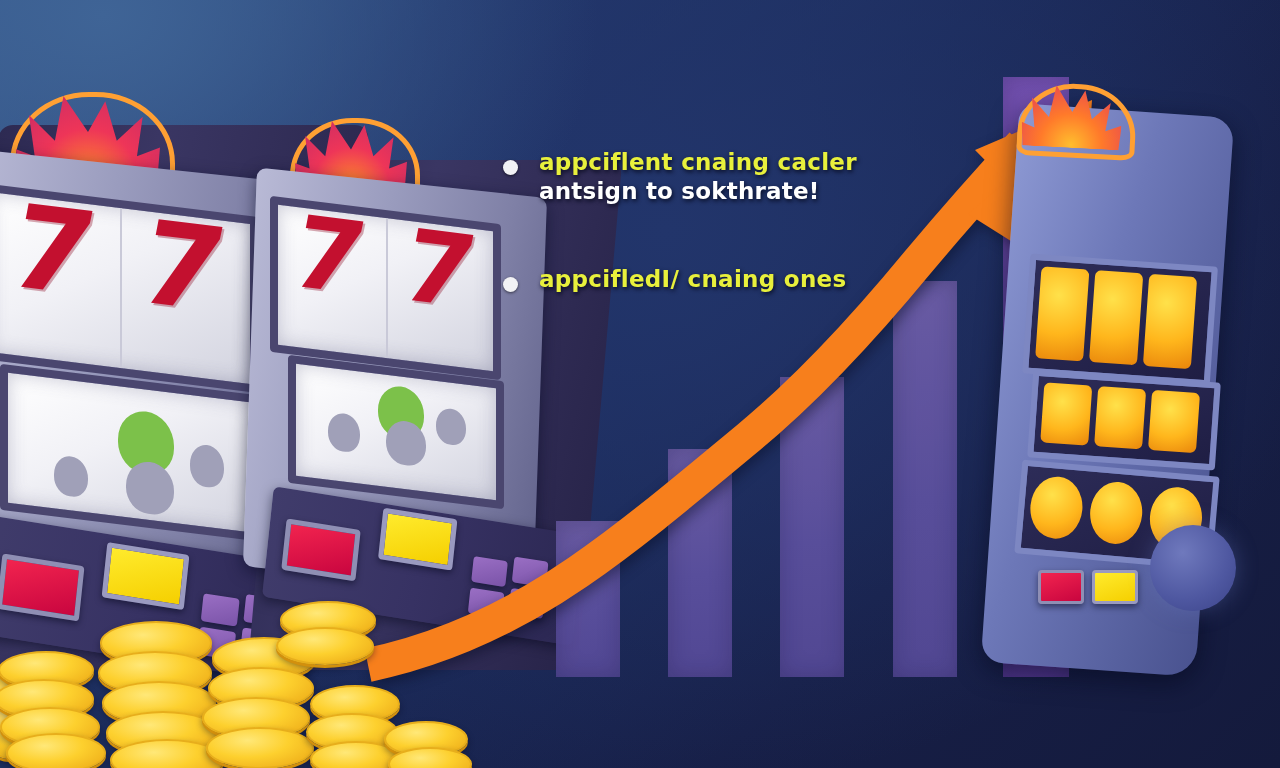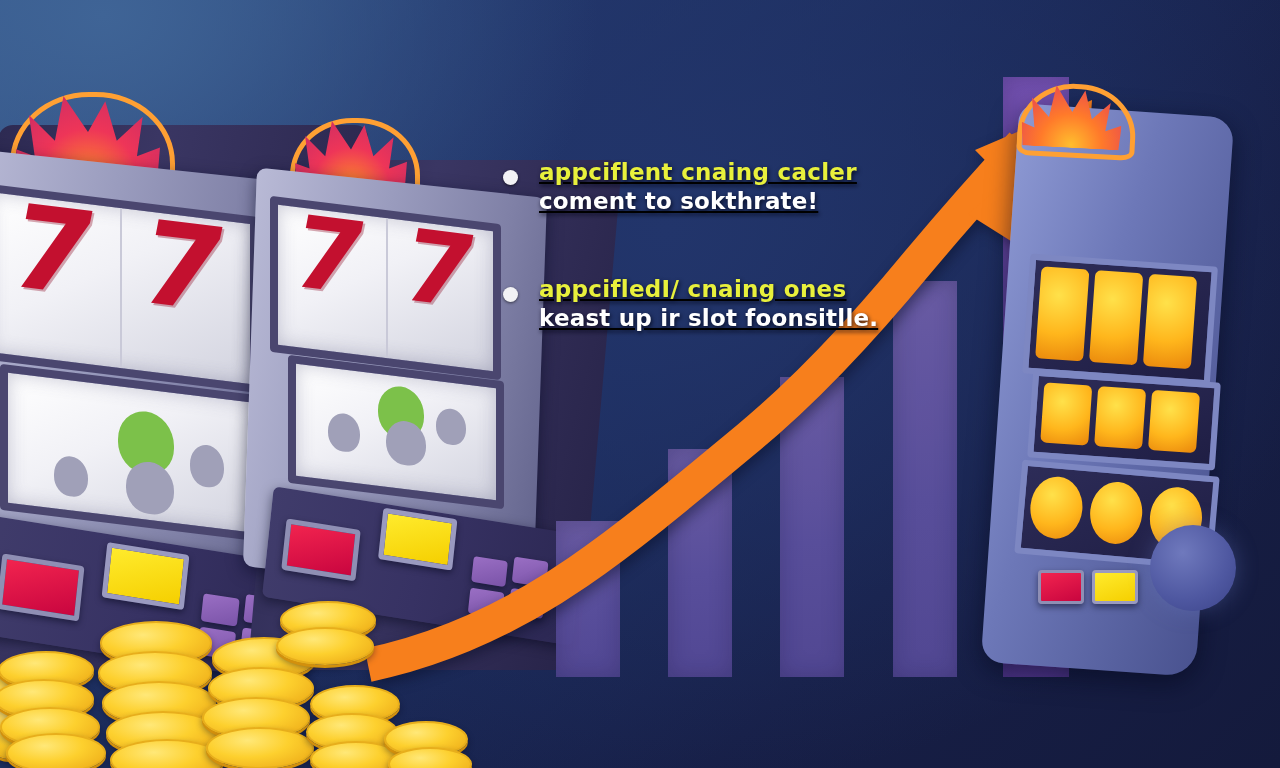--- a/index.html
+++ b/index.html
@@ -34,21 +34,21 @@
     text-shadow:
       2px 3px 0 rgba(10,12,35,.85),
       4px 5px 7px rgba(5,7,25,.75),
       0 0 2px rgba(255,232,0,.6);
     white-space:nowrap;
     transform:scaleY(1.06);
   }
 
   
   #bullets{
-    position:absolute;left:495px;top:158px;width:400px;z-index:55;text-decoration:underline;
+    position:absolute;left:495px;top:148px;width:400px;z-index:55;
   }
   .bullet{margin-bottom:58px;position:relative;}
   .bullet .dot{
     position:absolute;left:8px;top:12px;
     width:15px;height:15px;border-radius:50%;
     background:#f2f2f5;
     box-shadow:0 1px 3px rgba(0,0,0,.55);
   }
   .bullet .l1{
     margin-left:44px;
@@ -318,22 +318,21 @@
 
     <div class="coin" style="left:404px;top:120px;width:80px;height:32px;"></div>
     <div class="coin" style="left:408px;top:146px;width:80px;height:30px;"></div>
   </div>
 
 
   <div id="bullets">
     <div class="bullet">
       <span class="dot"></span>
       <div class="l1">appciflent cnaing cacler</div>
-      <div class="l2">coment to sokthrate!</div>
+      <div class="l2">antsign to sokthrate!</div>
     </div>
     <div class="bullet">
       <span class="dot"></span>
       <div class="l1">appcifledI/ cnaing ones</div>
-      <div class="l2">keast up ir slot foonsitlle.</div>
     </div>
   </div>
 
 </div>
 
 </body></html>

